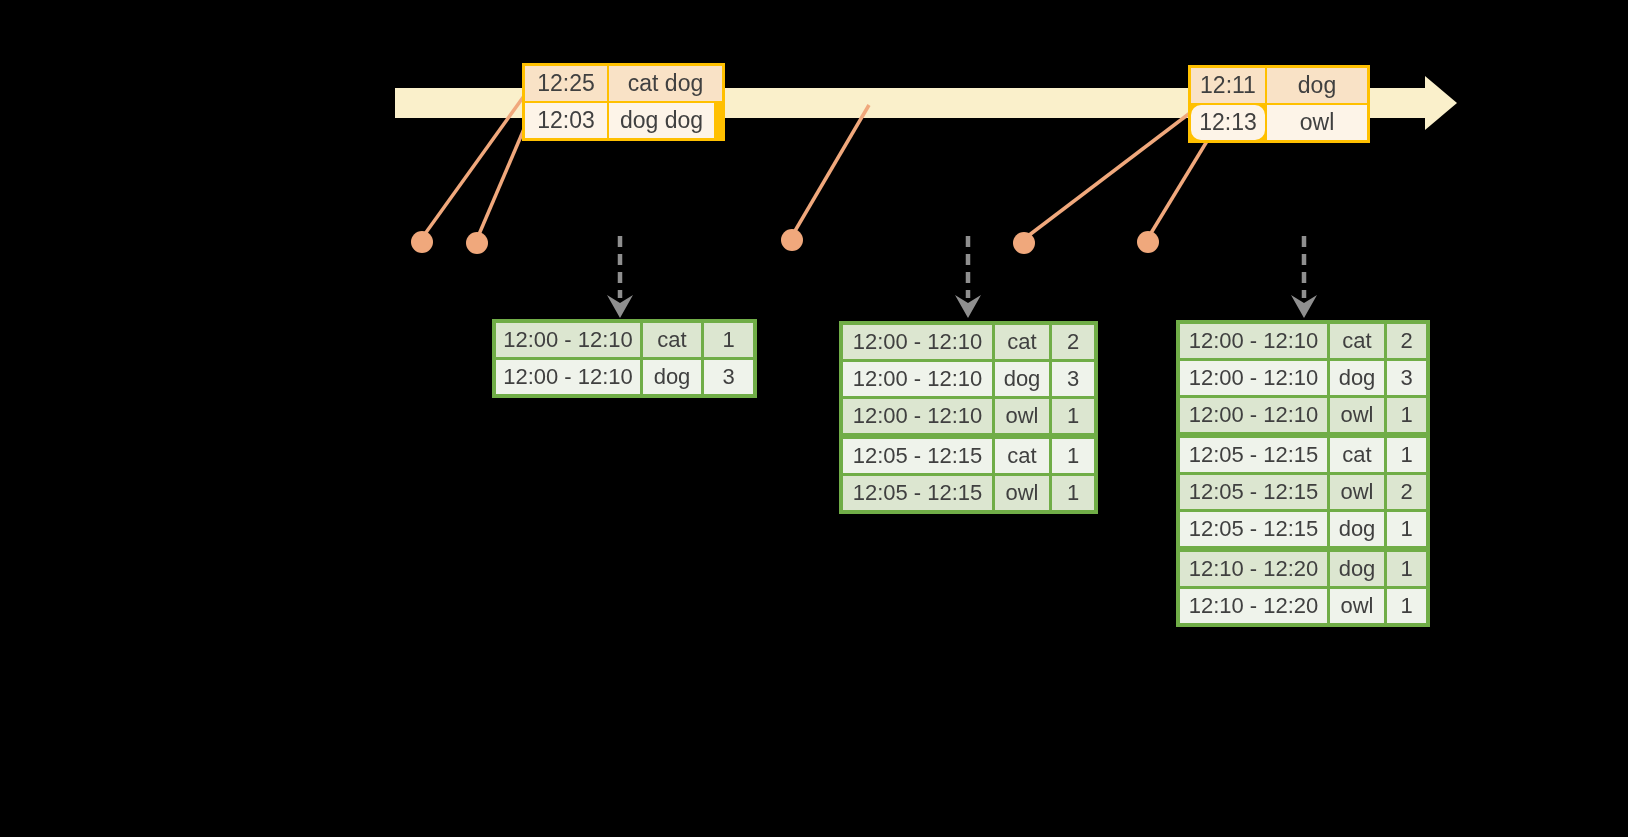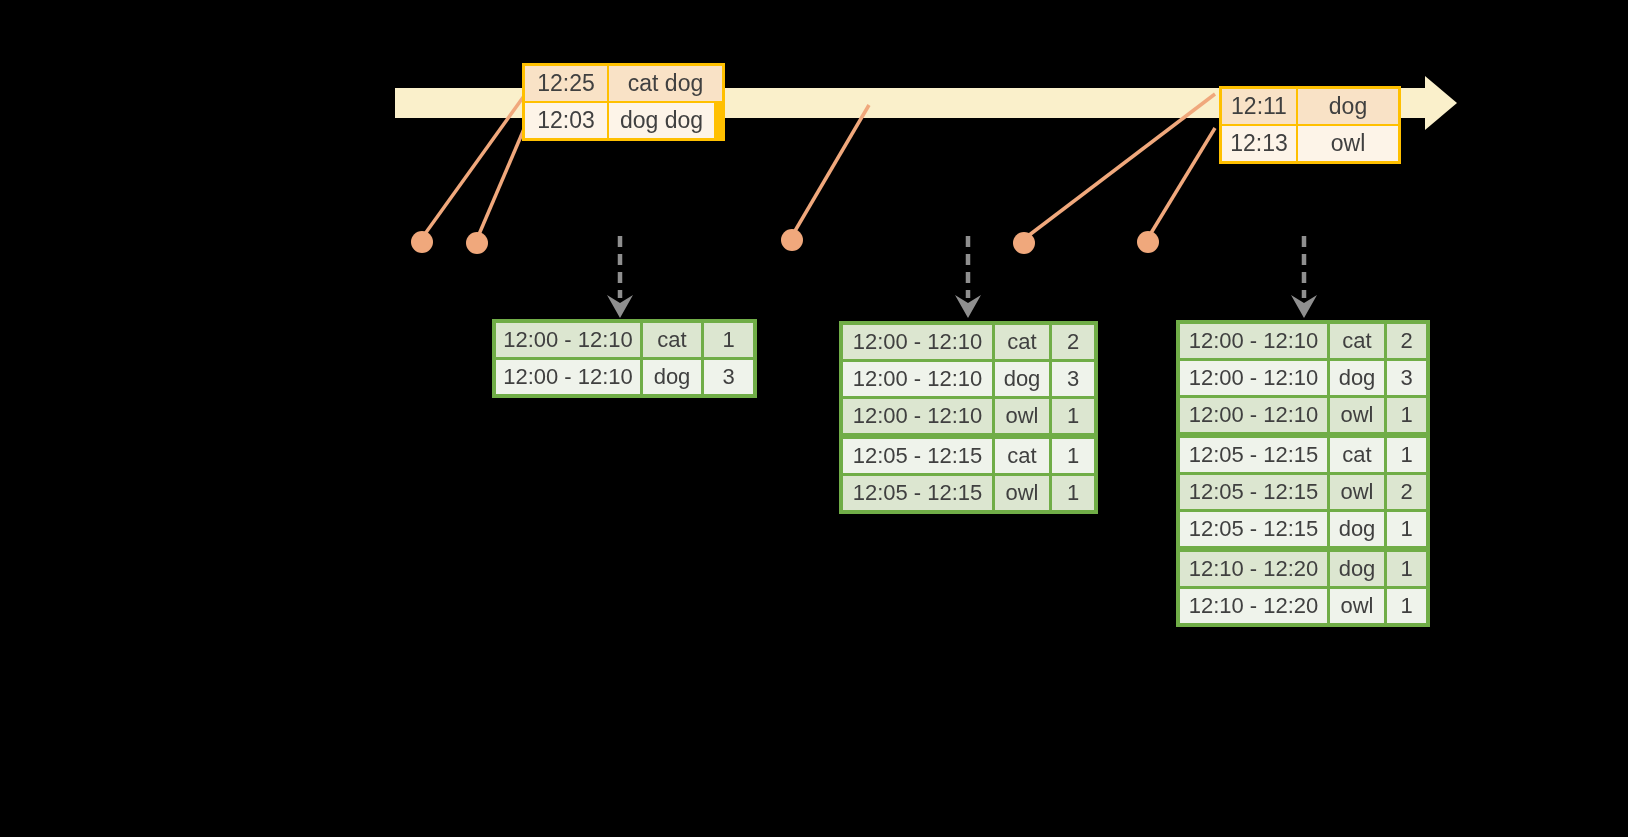--- a/index.html
+++ b/index.html
@@ -79,27 +79,27 @@
   <div class="etable" style="left:522px; top:63px;">
       <div class="row">
         <div class="cell e-dark" style="width: 82px;">12:25</div>
         <div class="cell e-dark" style="width: 113px;">cat dog</div>
       </div>
       <div class="row">
         <div class="cell e-light" style="width: 82px;">12:03</div>
         <div class="cell e-light" style="width: 105px;">dog dog</div>
       </div>
     </div>
-  <div class="etable" style="left:1219px; top:65px;margin-top:21px;">
+  <div class="etable" style="left:1188px; top:65px;">
       <div class="row">
         <div class="cell e-dark" style="width: 74px;">12:11</div>
         <div class="cell e-dark" style="width: 100px;">dog</div>
       </div>
       <div class="row">
-        <div class="cell e-light" style="width: 74px;">12:13</div>
+        <div class="cell e-light" style="width: 74px; border-radius: 10px;">12:13</div>
         <div class="cell e-light" style="width: 100px;">owl</div>
       </div>
     </div>
 
   <div class="rtable" style="left:492px; top:319px;">
       <div class="row">
         <div class="cell c-dark" style="width: 144px;">12:00 - 12:10</div>
         <div class="cell c-dark" style="width: 58px;">cat</div>
         <div class="cell c-dark" style="width: 49px;">1</div>
       </div>

